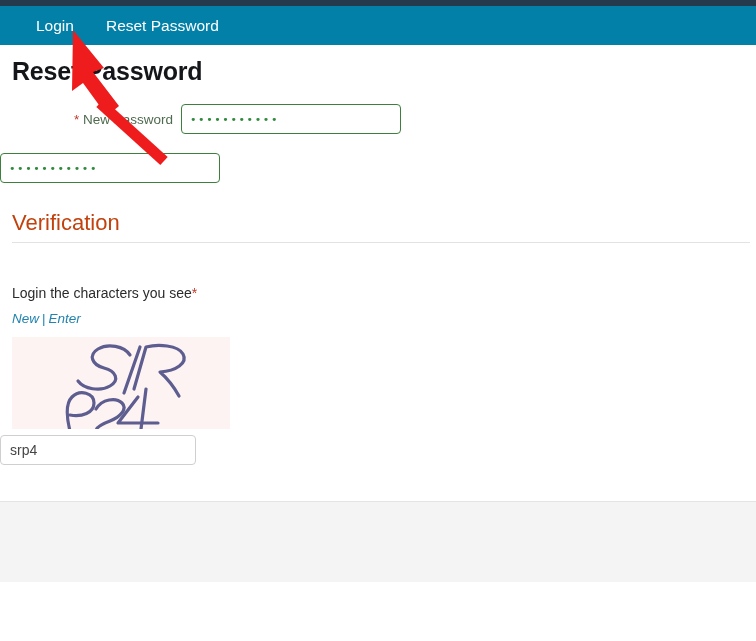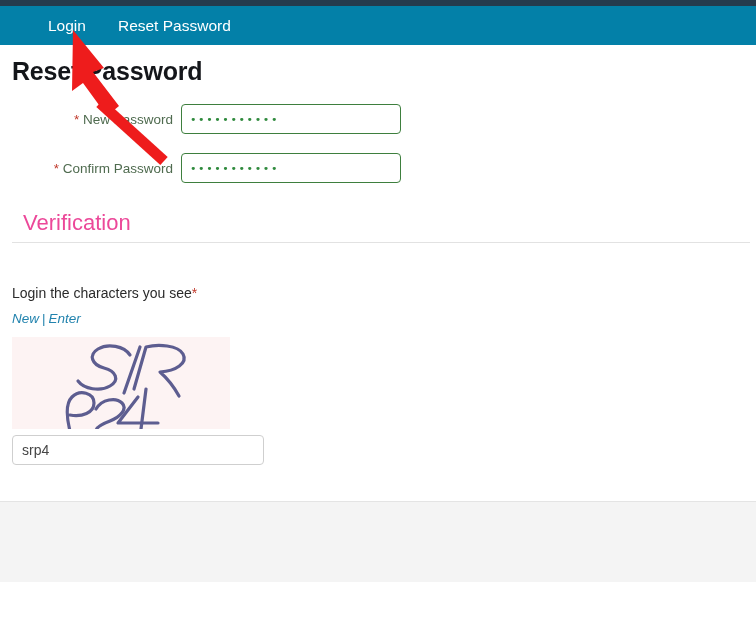--- a/index.html
+++ b/index.html
@@ -30,21 +30,21 @@
     width: 756px;
     height: 39px;
     background: #0380a8;
   }
   .nav-list {
     position: absolute;
     top: 0; left: 0;
     height: 39px;
     display: flex;
     align-items: flex-start;
-    padding-left: 48px;
+    padding-left: 36px;
   }
   .nav-item {
     color: #ffffff;
     font-size: 15.5px;
     line-height: 39px;
     margin-right: 32px;
     white-space: nowrap;
     cursor: pointer;
     text-decoration: none;
   }
@@ -96,24 +96,24 @@
     font-size: 11px;
     letter-spacing: 1.6px;
     color: #2f8a3d;
     font-family: "DejaVu Sans", sans-serif;
     line-height: 1;
   }
 
   
   .section-heading {
     position: absolute;
-    left: 23px;
+    left: 12px;
     top: 210px;
     font-size: 22px;
-    color: #ec4899;
+    color: #c2410c;
     font-weight: normal;
   }
   .section-divider {
     position: absolute;
     left: 12px;
     top: 242px;
     width: 738px;
     height: 1px;
     background: #e2e2e2;
   }
@@ -149,23 +149,23 @@
     top: 337px;
     width: 218px;
     height: 92px;
     background: #fdf3f3;
     overflow: hidden;
   }
   .captcha-image svg { display: block; }
 
   .captcha-input {
     position: absolute;
-    left: 12px;
+    left: 0;
     top: 435px;
-    width: 252px;
+    width: 196px;
     height: 30px;
     border: 1px solid #cfcfcf;
     border-radius: 4px;
     background: #ffffff;
     display: flex;
     align-items: center;
     padding-left: 9px;
     font-size: 14px;
     color: #454545;
   }
@@ -208,24 +208,20 @@
   <div class="field-label">
     <span class="req-star">*</span>
     <span>New Password</span>
   </div>
   <div class="pw-input">
     <span class="pw-dots">•••••••••••</span>
   </div>
 </div>
 
 <div class="form-row row-confirm">
-  <div class="field-label">
-    <span class="req-star">*</span>
-    <span>Confirm Password</span>
-  </div>
   <div class="pw-input">
     <span class="pw-dots">•••••••••••</span>
   </div>
 </div>
 
 <div class="section-heading">Verification</div>
 <div class="section-divider"></div>
 
 <div class="captcha-prompt">
   <span>Login the characters you see</span><span class="req-star">*</span>

